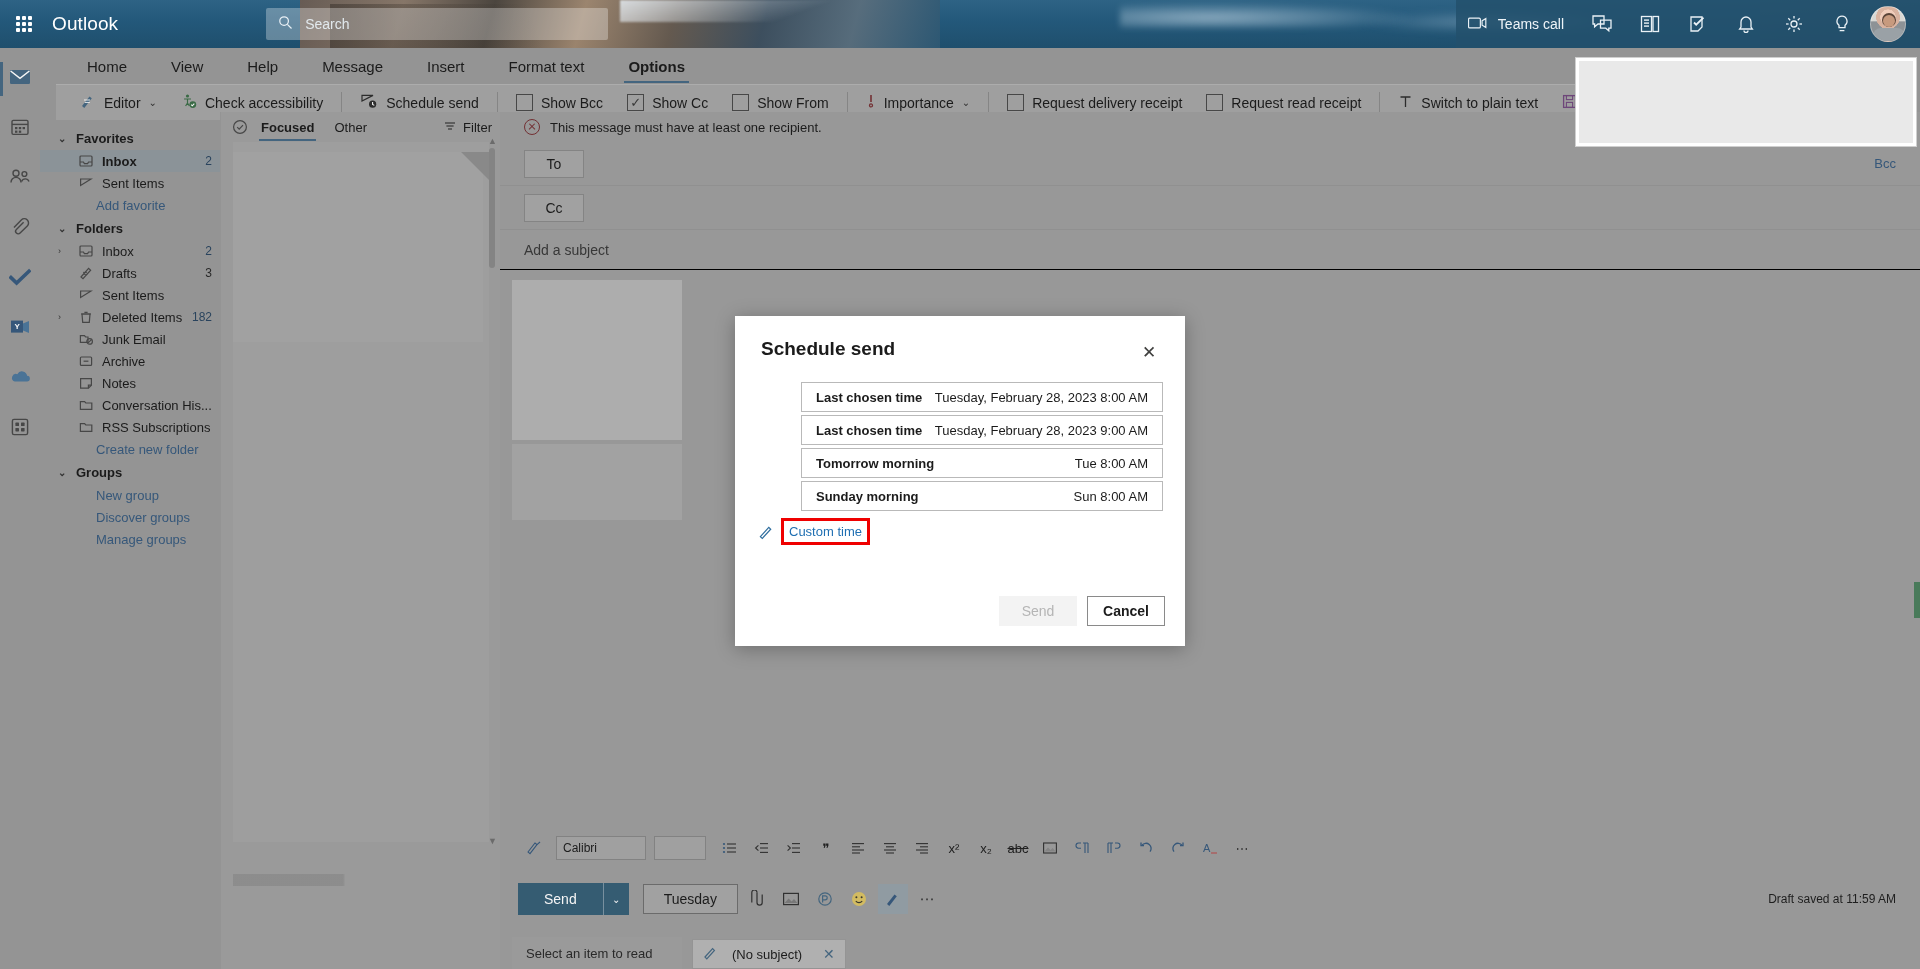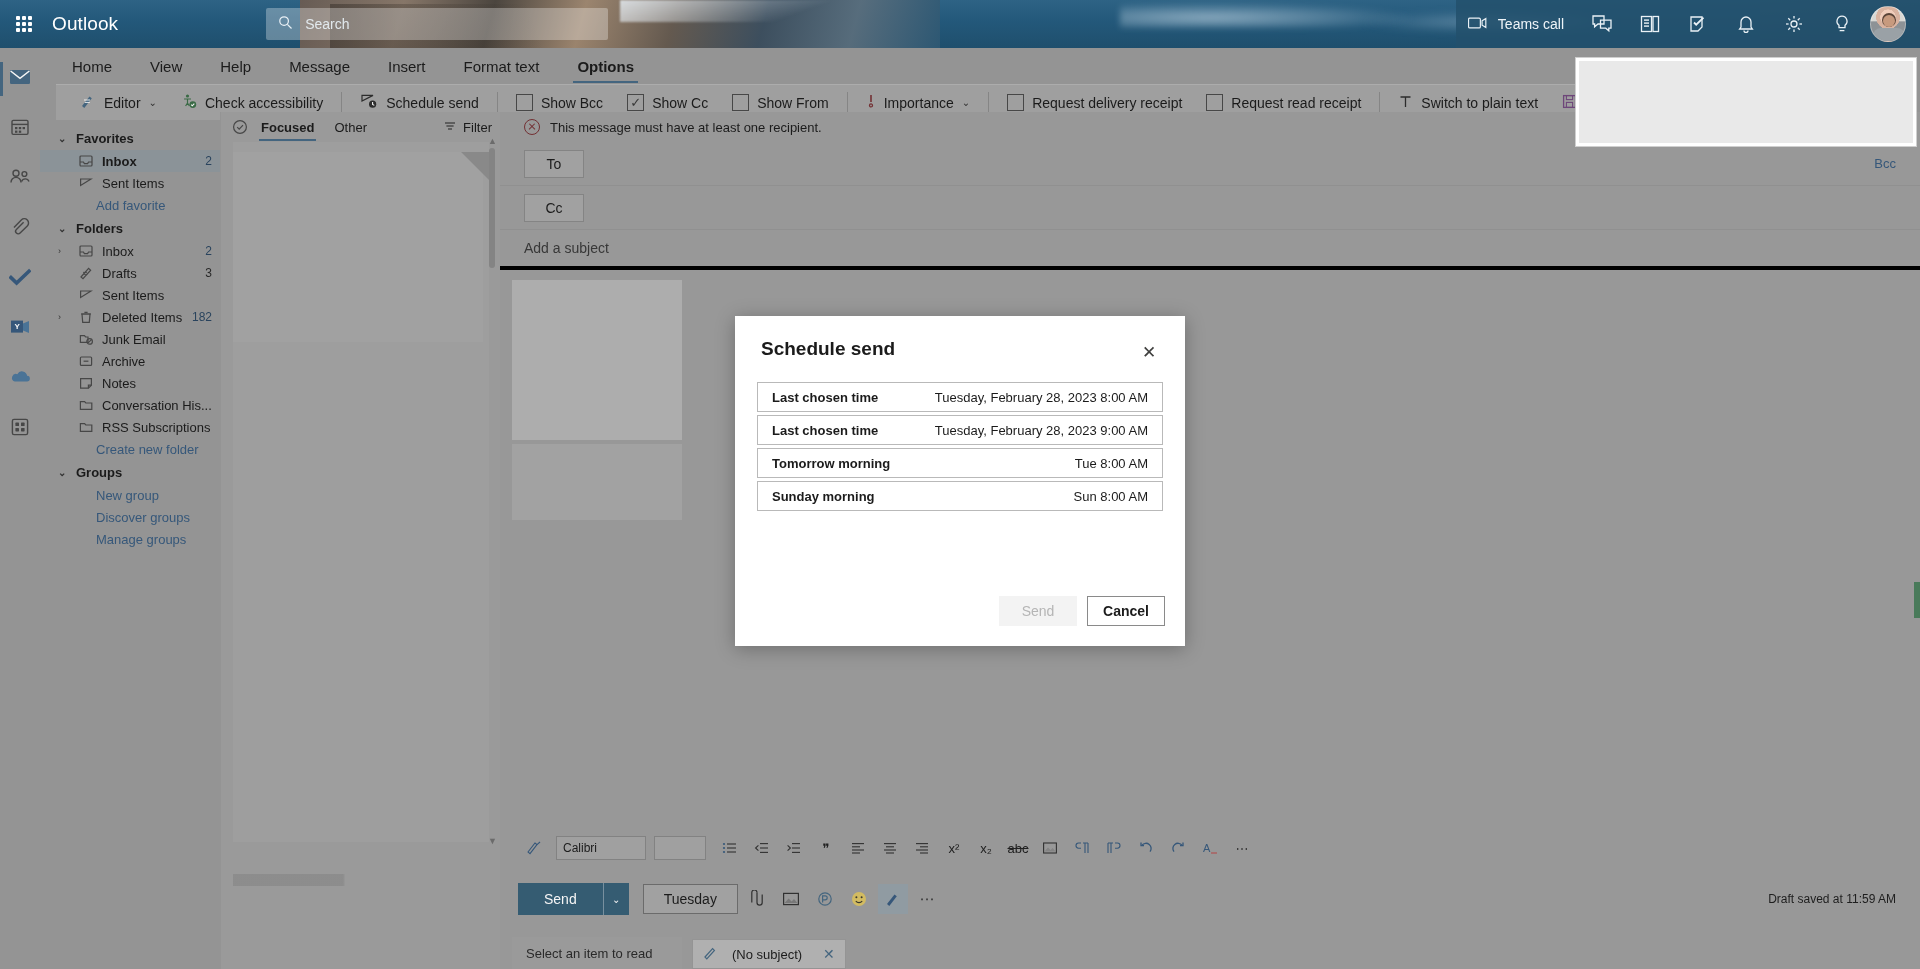--- a/index.html
+++ b/index.html
@@ -114,21 +114,21 @@
     overflow:hidden; position:relative; cursor:pointer;
     border: 1px solid rgba(255,255,255,.35);
   }
   .avatar .head { position:absolute; left:11px; top:6px; width:14px; height:14px; border-radius:50%; background:#5a4438; }
   .avatar .face { position:absolute; left:12px; top:8px; width:12px; height:12px; border-radius:50%; background:#c79a7e; }
   .avatar .body { position:absolute; left:2px; top:21px; width:32px; height:16px; border-radius:8px 8px 0 0; background:#9aa1a6; }
 
   
   .ribbon-area { position:absolute; top:48px; left:0; width:1920px; height:72px; background:#9a9a9a; }
   .tabs {
-    display:flex; align-items:center; gap:6px; padding-left: 56px; height: 36px;
+    display:flex; align-items:center; gap:12px; padding-left: 56px; height: 36px; margin-left: 15px;
   }
   .tab {
     font-size: 15px; color: #1c1c1c; padding: 0 16px; height: 34px;
     display:flex; align-items:center; cursor:pointer; position:relative;
   }
   .tab.active { font-weight: 700; }
   .tab.active::after {
     content:""; position:absolute; bottom:0; left: 12px; right: 12px; height: 2px; background:#2f6e9e;
   }
   .supervity {
@@ -254,21 +254,21 @@
   .pillbtn {
     width: 60px; height: 28px; background:#a8a8a8; border: 1px solid #8a8a8a;
     display:flex; align-items:center; justify-content:center; font-size: 14px; color:#1d1d1d;
     cursor:pointer;
   }
   .bcc-link {
     position:absolute; right: 24px; font-size: 13px; color:#1f5fa0; cursor:pointer;
   }
   .subject-row {
     height: 40px; display:flex; align-items:center; padding-left: 24px;
-    font-size: 14px; color:#3a3a3a; border-bottom: 4px solid #000000;
+    font-size: 14px; color:#3a3a3a; border-bottom: 1px solid #000000;
   }
   .bodyarea {
     position:relative; height: 330px; padding: 18px 24px;
   }
   .body-card {
     position:absolute; left: 12px; top: 10px; width: 170px; height: 160px; background:#b4b4b4;
   }
   .body-card2 {
     position:absolute; left: 12px; top: 174px; width: 170px; height: 76px; background:#a9a9a9;
   }
@@ -347,21 +347,21 @@
     padding: 22px 22px 0 26px;
   }
   .modal-title { font-size: 19px; font-weight: 700; color:#1b1b1b; }
   .modal-close {
     width: 28px; height: 28px; display:flex; align-items:center; justify-content:center;
     font-size: 17px; color:#40403f; cursor:pointer; background:transparent; border:0;
   }
   .opts { padding: 16px 22px 0 22px; }
   .opt {
     height: 30px; border: 1px solid #b9b9b9; background:#fff;
-    display:flex; align-items:center; padding: 0 14px; margin-bottom: 3px; cursor:pointer;
+    display:flex; align-items:center; padding: 0 14px; margin-bottom: 3px; cursor:pointer;margin-left:44px;
   }
   .opt .lbl { font-size: 13px; font-weight: 700; color:#1b1b1b; }
   .opt .val { margin-left:auto; font-size: 13px; color:#1b1b1b; }
   .customrow {
     display:flex; align-items:center; gap: 6px; padding: 4px 22px 0 22px; margin-top: 2px;
   }
   .pencil { width: 18px; height:18px; display:flex; align-items:center; justify-content:center; }
   .custom-hl {
     border: 3px solid #ef0000; padding: 1px 5px 2px 5px;
   }
@@ -1047,20 +1047,30 @@
       <div class="opt">
         <span class="lbl">Tomorrow morning</span>
         <span class="val">Tue 8:00 AM</span>
       </div>
       <div class="opt">
         <span class="lbl">Sunday morning</span>
         <span class="val">Sun 8:00 AM</span>
       </div>
     </div>
 
+    <div class="customrow">
+      <span class="pencil">
+        <svg width="16" height="16" viewBox="0 0 16 16">
+            <path d="M2.4 12.6 10.8 3.4l1.9 1.8-8.4 9.2z" fill="none" stroke="#2f6e9e" stroke-width="1.2"></path>
+          </svg>
+      </span>
+      <span class="custom-hl">
+        <span class="custom-link">Custom time</span>
+      </span>
+    </div>
 
     <div class="modal-foot">
       <button class="btn-send-dis" disabled="">Send</button>
       <button class="btn-cancel">Cancel</button>
     </div>
   </div>
 
 </div>
 
 </body></html>

